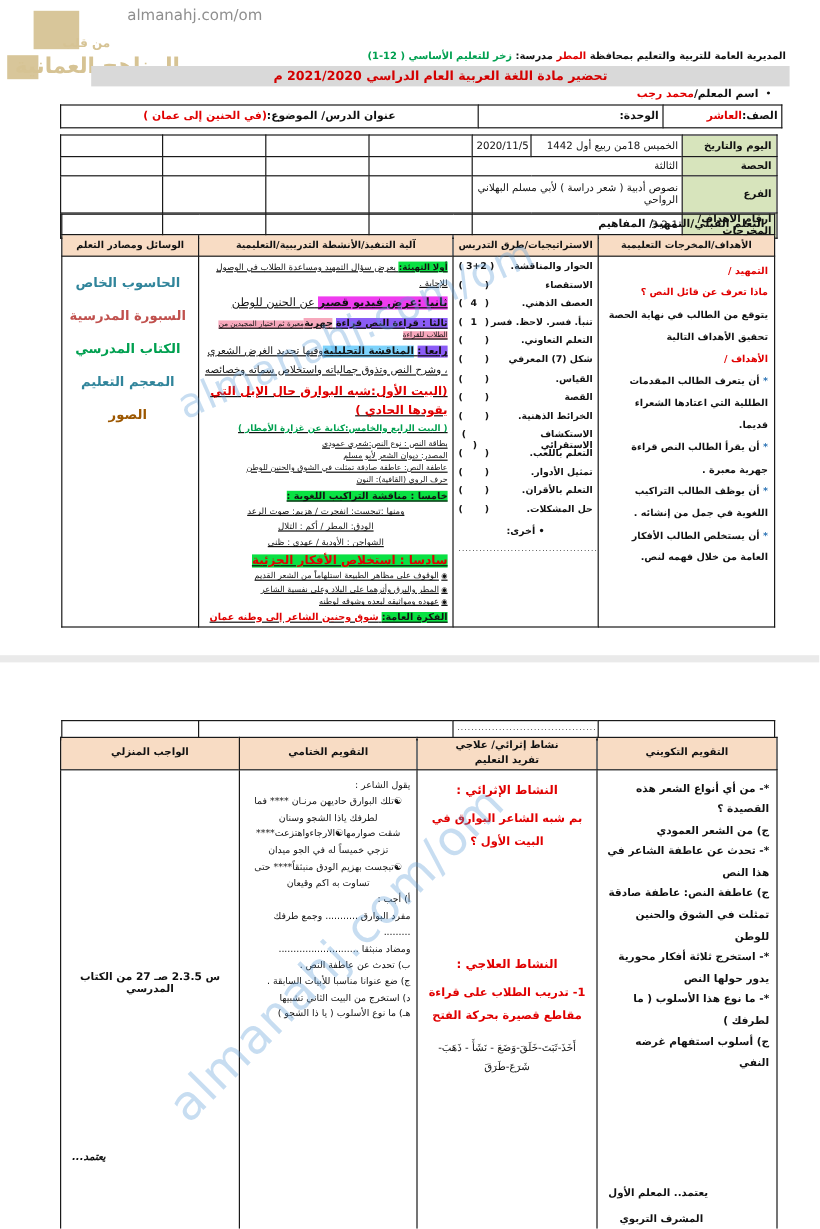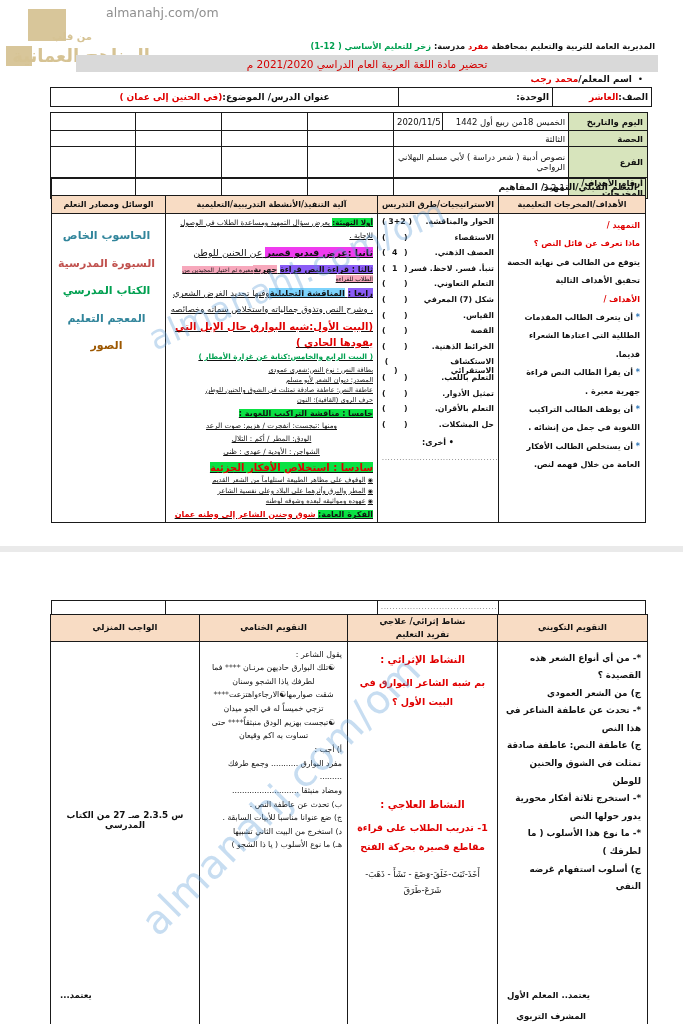--- a/index.html
+++ b/index.html
@@ -27,21 +27,21 @@
   .logo-small{left:52px;top:31px;font-size:10px;font-weight:bold;color:#d6c394;}
   .logo-big{left:0px;top:46px;width:150px;font-size:18px;font-weight:bold;color:#d6c394;line-height:1.1;}
   .wm{position:absolute;direction:ltr;color:rgba(91,155,213,0.34);white-space:nowrap;
       pointer-events:none;z-index:10;transform-origin:0 50%;letter-spacing:1px;}
   .wm1{left:150px;top:320px;font-size:34px;transform:rotate(-24deg);}
   .wm2{left:148px;top:905px;font-size:40px;transform:rotate(-45deg);}
   
   .gov-line{right:28px;top:41px;font-size:8.3px;font-weight:bold;}
   .banner{left:76px;top:55px;width:582px;height:17px;background:#d9d9d9;
           display:flex;align-items:center;justify-content:center;}
-  .banner span{font-size:10.5px;font-weight:normal;color:#d40000;text-align:center;}
+  .banner span{font-size:10.5px;font-weight:bold;color:#d40000;text-align:center;}
   .teacher-line{right:40px;top:74px;font-size:9px;}
   
   .info-wrap{left:51px;top:87px;width:601px;}
   .info-wrap td{height:18px;font-size:9px;vertical-align:middle;}
   
   .sched-wrap{left:51px;top:112px;width:597px;}
   .sched-wrap td{font-size:8.5px;vertical-align:middle;}
   .lbl-cell{background:#d7e4bc;font-weight:bold;font-size:8px;text-align:right;padding-right:4px;}
   .lbl-small{font-size:6.2px;}
   .date-num{direction:ltr;text-align:center;font-size:8px;}
@@ -95,37 +95,37 @@
   .activ-cell{text-align:center;padding-top:12px;}
   .a-title{color:#e00000;font-weight:bold;font-size:10px;margin-bottom:8px;}
   .a-q{color:#e00000;font-weight:bold;font-size:9.5px;line-height:2;padding:0 6px;}
   .a-title2{margin-top:88px;}
   .a-words{font-size:8.5px;font-weight:normal;margin-top:10px;line-height:1.9;padding:0 4px;}
   .final-cell{padding:6px 5px;font-size:7.8px;line-height:1.75;}
   .verse{text-align:center;}
   .hw-cell{padding-top:168px;text-align:center;font-size:8.8px;font-weight:bold;}
   
   .f-right{right:93px;top:990px;font-size:8.5px;font-weight:bold;}
-  .f-left{left:60px;top:990px;font-size:8.5px;font-weight:bold;}
+  .f-left{left:60px;top:960px;font-size:8.5px;font-weight:bold;font-style:italic;}
   .f-sup{right:97px;top:1011px;font-size:8.5px;font-weight:bold;}
 </style>
 </head>
 <body>
 
 <div class="page">
 
   <div class="abs top-url">almanahj.com/om</div>
   <div class="abs logo-a"></div>
   <div class="abs logo-b"></div>
   <div class="abs logo-small">من قلب</div>
   <div class="abs logo-big">المناهج العمانية</div>
 
   <div class="abs gov-line">
     <span>المديرية العامة للتربية والتعليم بمحافظة</span>
-    <span class="red">مفرد</span>
+    <span class="red">المطر</span>
     <span>مدرسة:</span>
     <span class="green-t">زخر للتعليم الأساسي ( 12-1)</span>
   </div>
 
   <div class="abs banner">
     <span>تحضير مادة اللغة العربية العام الدراسي 2021/2020 م</span>
   </div>
 
   <div class="abs teacher-line">
     <span>•&nbsp;&nbsp;</span><span class="bold">اسم المعلم/</span><span class="red bold">محمد رجب</span>

